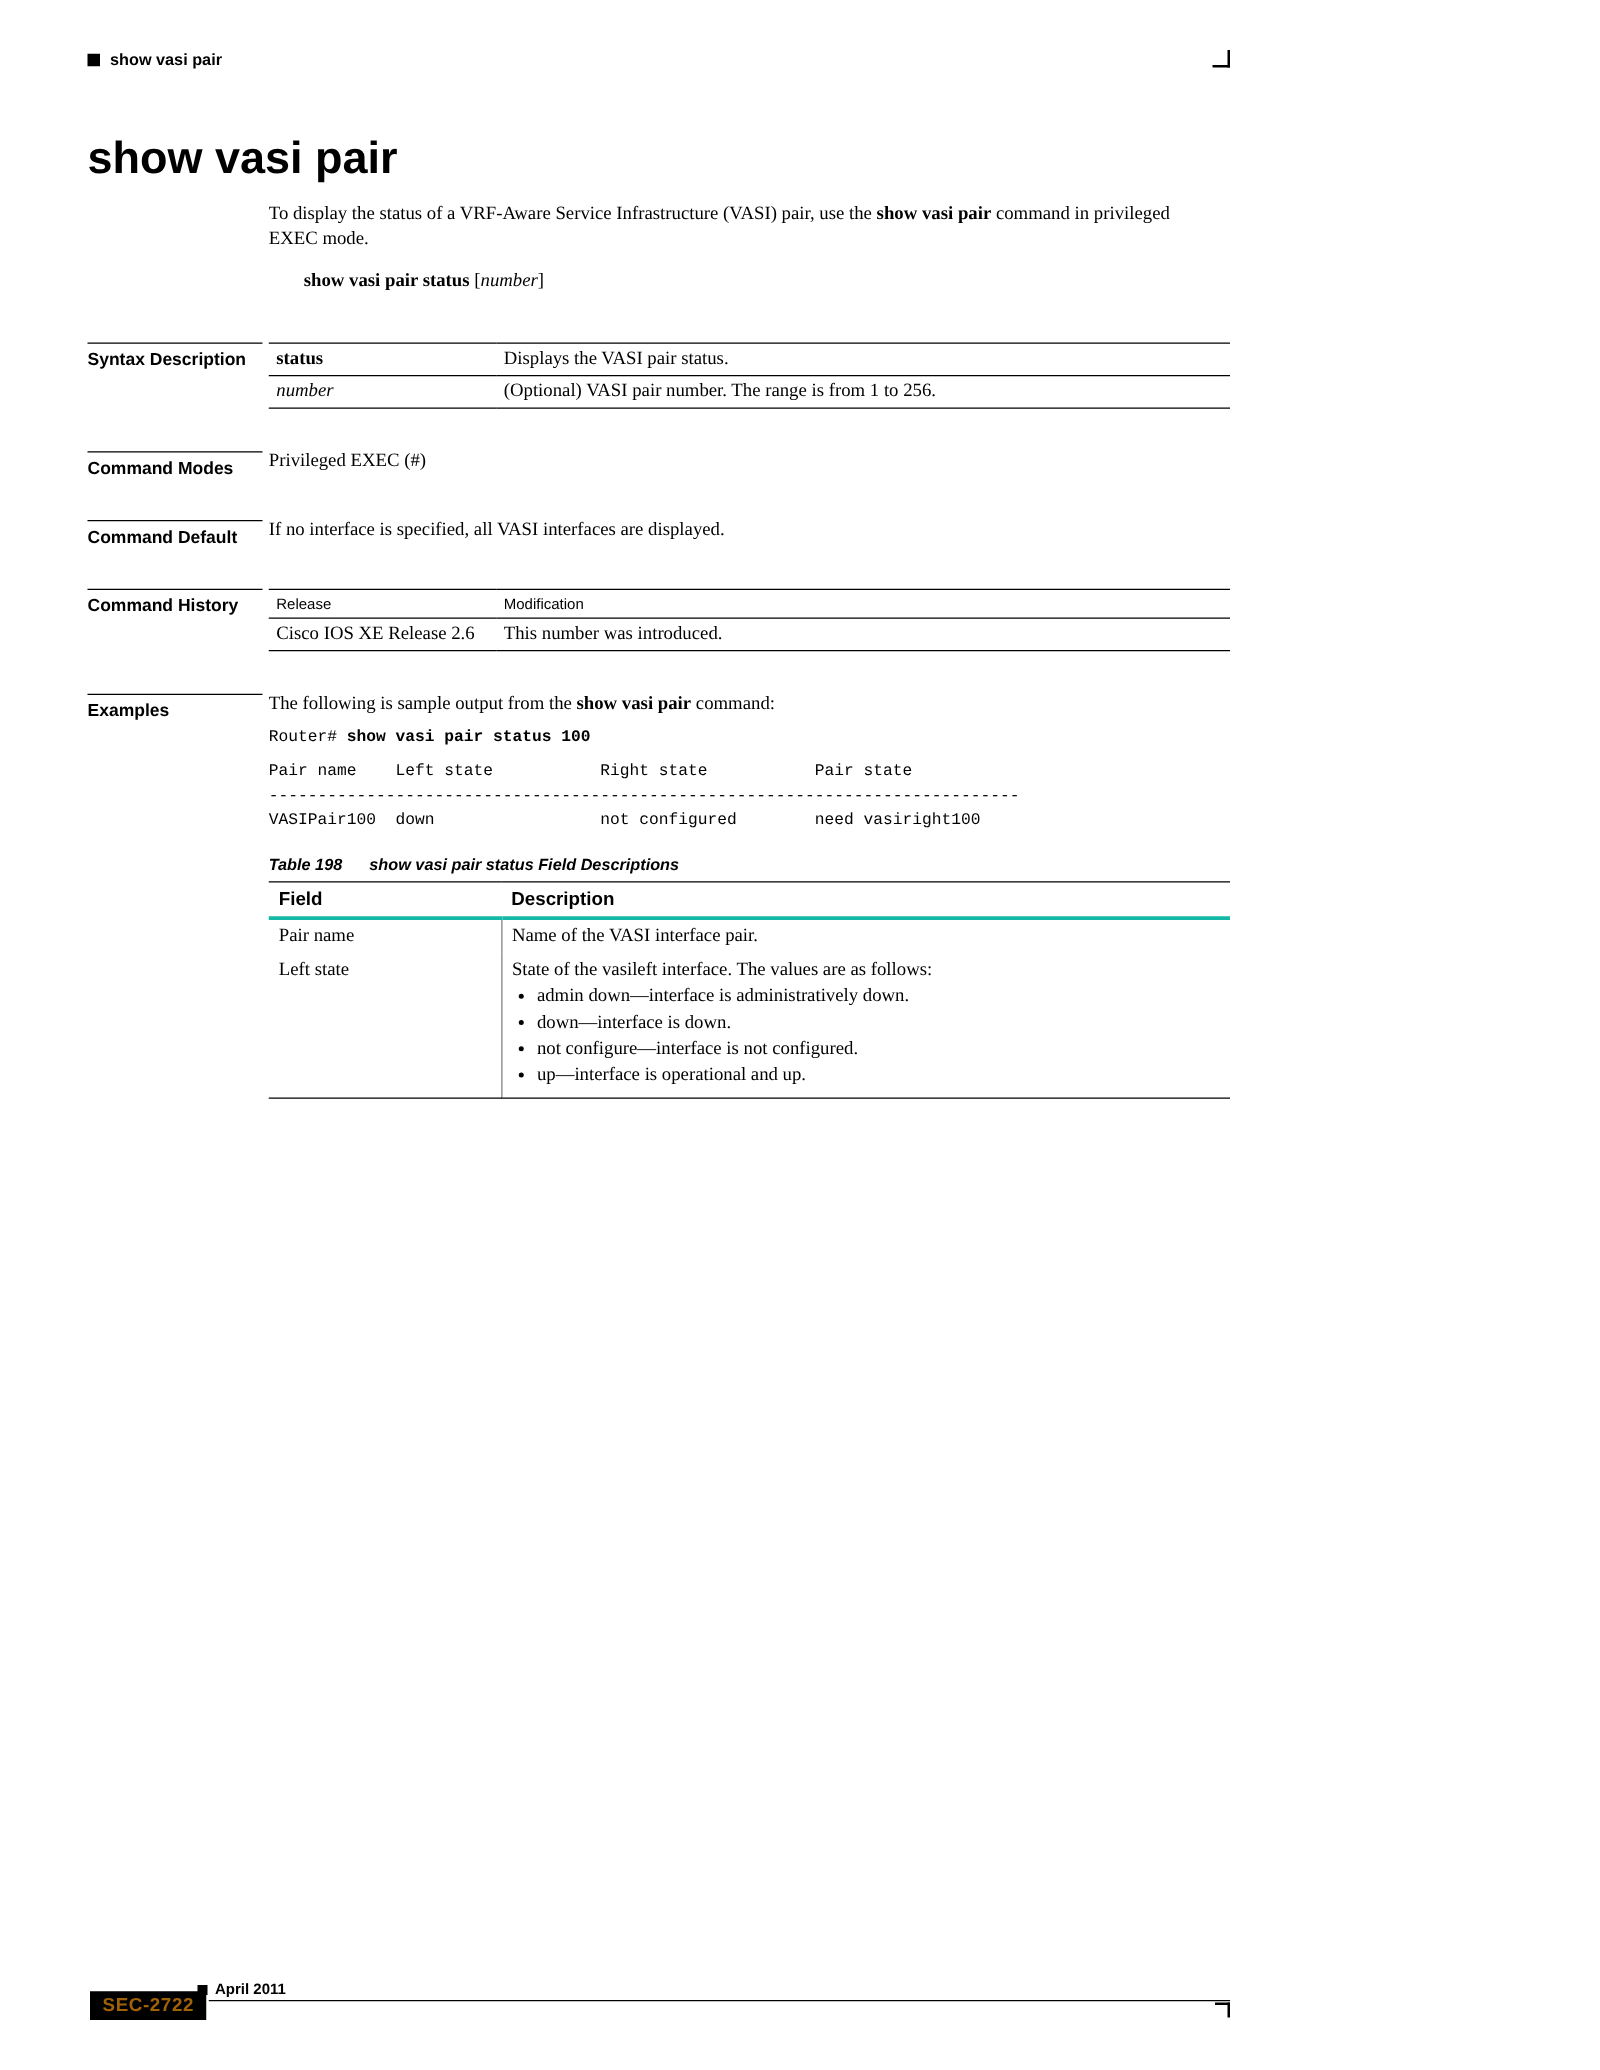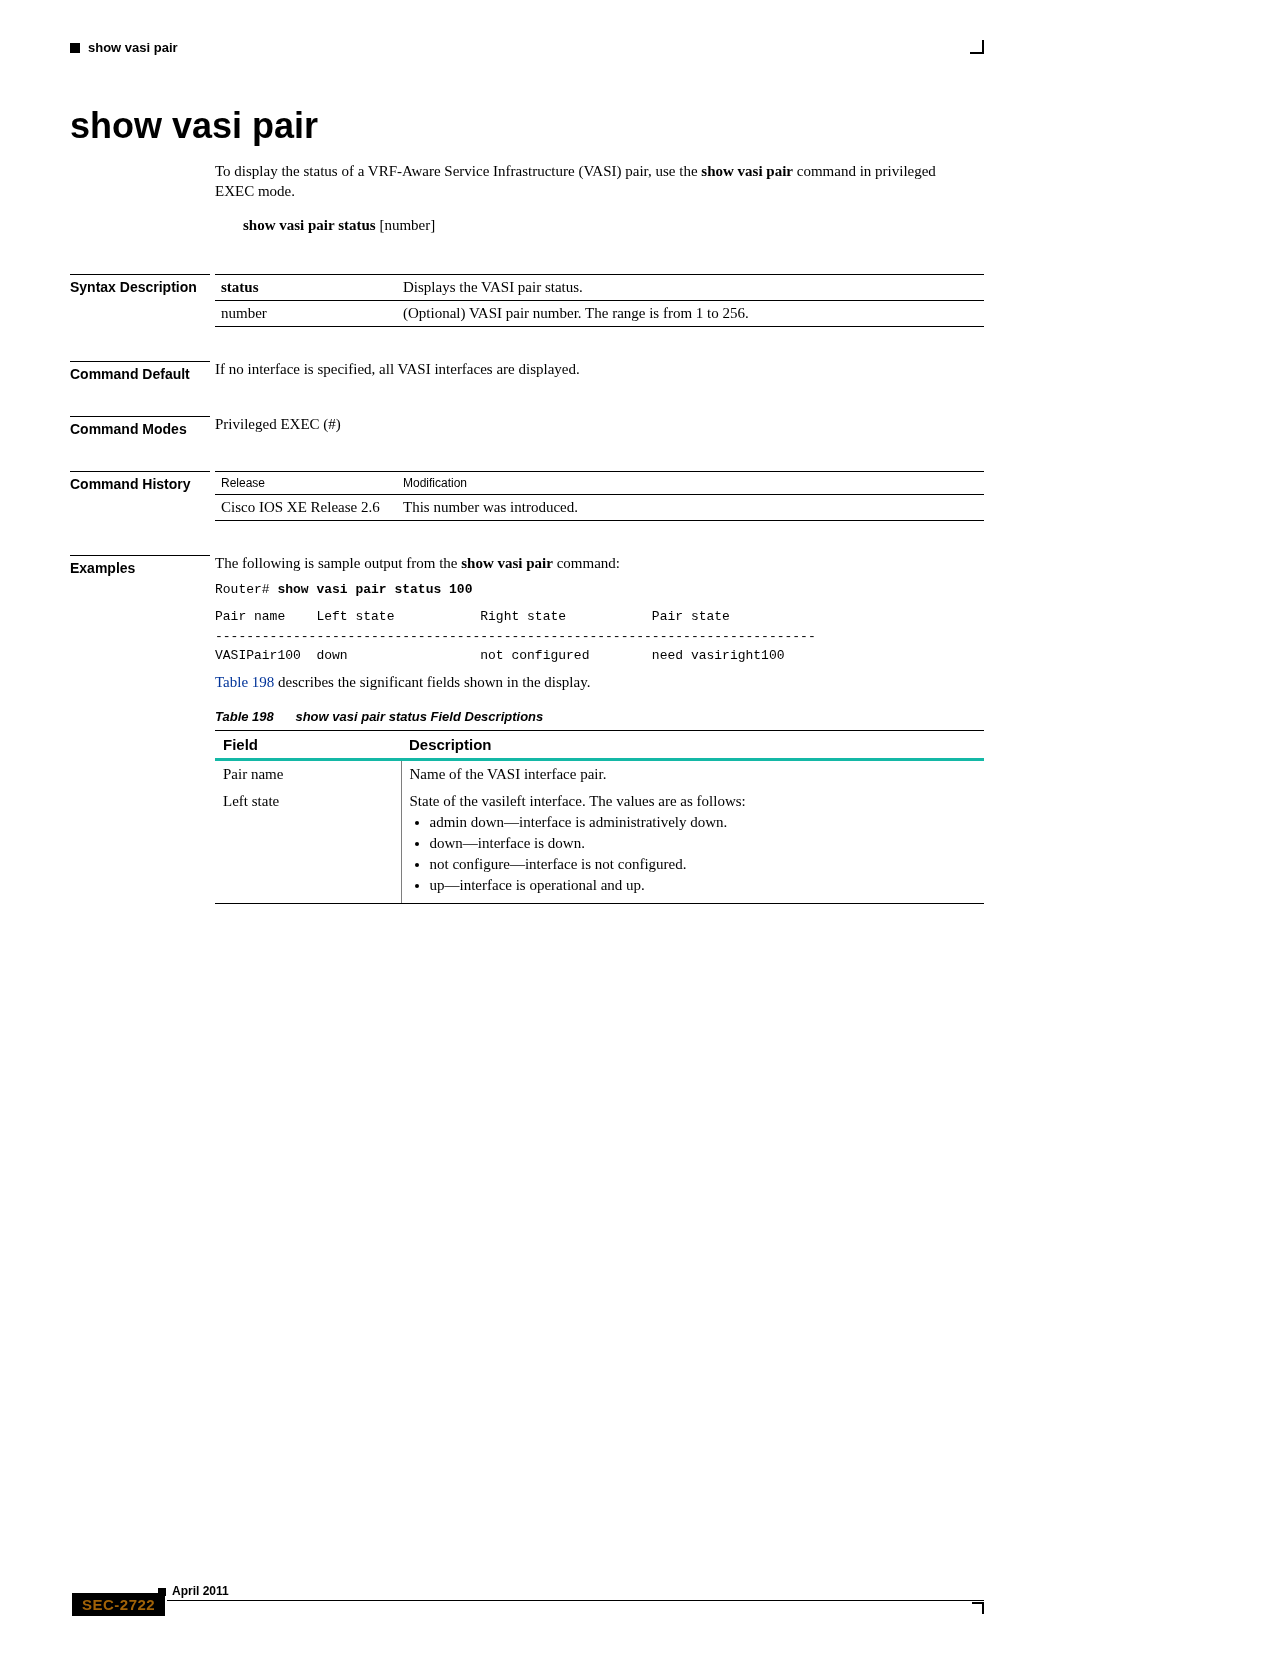--- a/index.html
+++ b/index.html
@@ -48,21 +48,21 @@
     font-size: 36px;
     margin: 0 0 14px 10px;
   }
   .content {
     margin-left: 155px;
     margin-right: 40px;
   }
   .intro { margin: 6px 0 14px 0; line-height: 1.35; }
   .cmd-syntax { margin-left: 28px; margin-bottom: 40px; }
   .bold { font-weight: bold; }
-  .italic { }
+  .italic { font-style: italic; }
   .section {
     display: flex;
     margin-bottom: 34px;
   }
   .section-label {
     width: 140px;
     flex: 0 0 140px;
     margin-left: 10px;
     font-family: Arial, Helvetica, sans-serif;
     font-weight: bold;
@@ -181,30 +181,30 @@
         <tr class="row-bottom">
           <td class="italic">number</td>
           <td>(Optional) VASI pair number. The range is from 1 to 256.</td>
         </tr>
       </tbody>
         </table>
     </div>
   </div>
 
   <div class="section">
+    <div class="section-label">Command Modes</div>
+    <div class="section-body">
+      <span>Privileged EXEC (#)</span>
+    </div>
+  </div>
+
+  <div class="section">
     <div class="section-label">Command Default</div>
     <div class="section-body">
       <span>If no interface is specified, all VASI interfaces are displayed.</span>
-    </div>
-  </div>
-
-  <div class="section">
-    <div class="section-label">Command Modes</div>
-    <div class="section-body">
-      <span>Privileged EXEC (#)</span>
     </div>
   </div>
 
   <div class="section">
     <div class="section-label">Command History</div>
     <div class="section-body">
       <table class="data">
         <tbody>
             <tr class="row-top row-bottom">
           <td class="th-bold" style="width:170px">Release</td>
@@ -222,23 +222,20 @@
   <div class="section">
     <div class="section-label">Examples</div>
     <div class="section-body">
       <p style="margin:0 0 6px 0">
         <span>The following is sample output from the </span><span class="bold">show vasi pair</span><span> command:</span>
       </p>
       <div class="mono"><span>Router# </span><span class="bold">show vasi pair status 100</span></div>
       <div class="mono">Pair name    Left state           Right state           Pair state
 -----------------------------------------------------------------------------
 VASIPair100  down                 not configured        need vasiright100</div>
-      <p style="margin:8px 0">
-        <span class="link">Table 198</span><span> describes the significant fields shown in the display.</span>
-      </p>
       <p class="table-caption">
         <span>Table 198</span>&nbsp;&nbsp;&nbsp;&nbsp;&nbsp;&nbsp;<span>show vasi pair status Field Descriptions</span>
       </p>
       <table class="fdesc">
         <tbody>
             <tr>
           <th style="width:170px">Field</th>
           <th>Description</th>
         </tr>
         <tr class="first">

